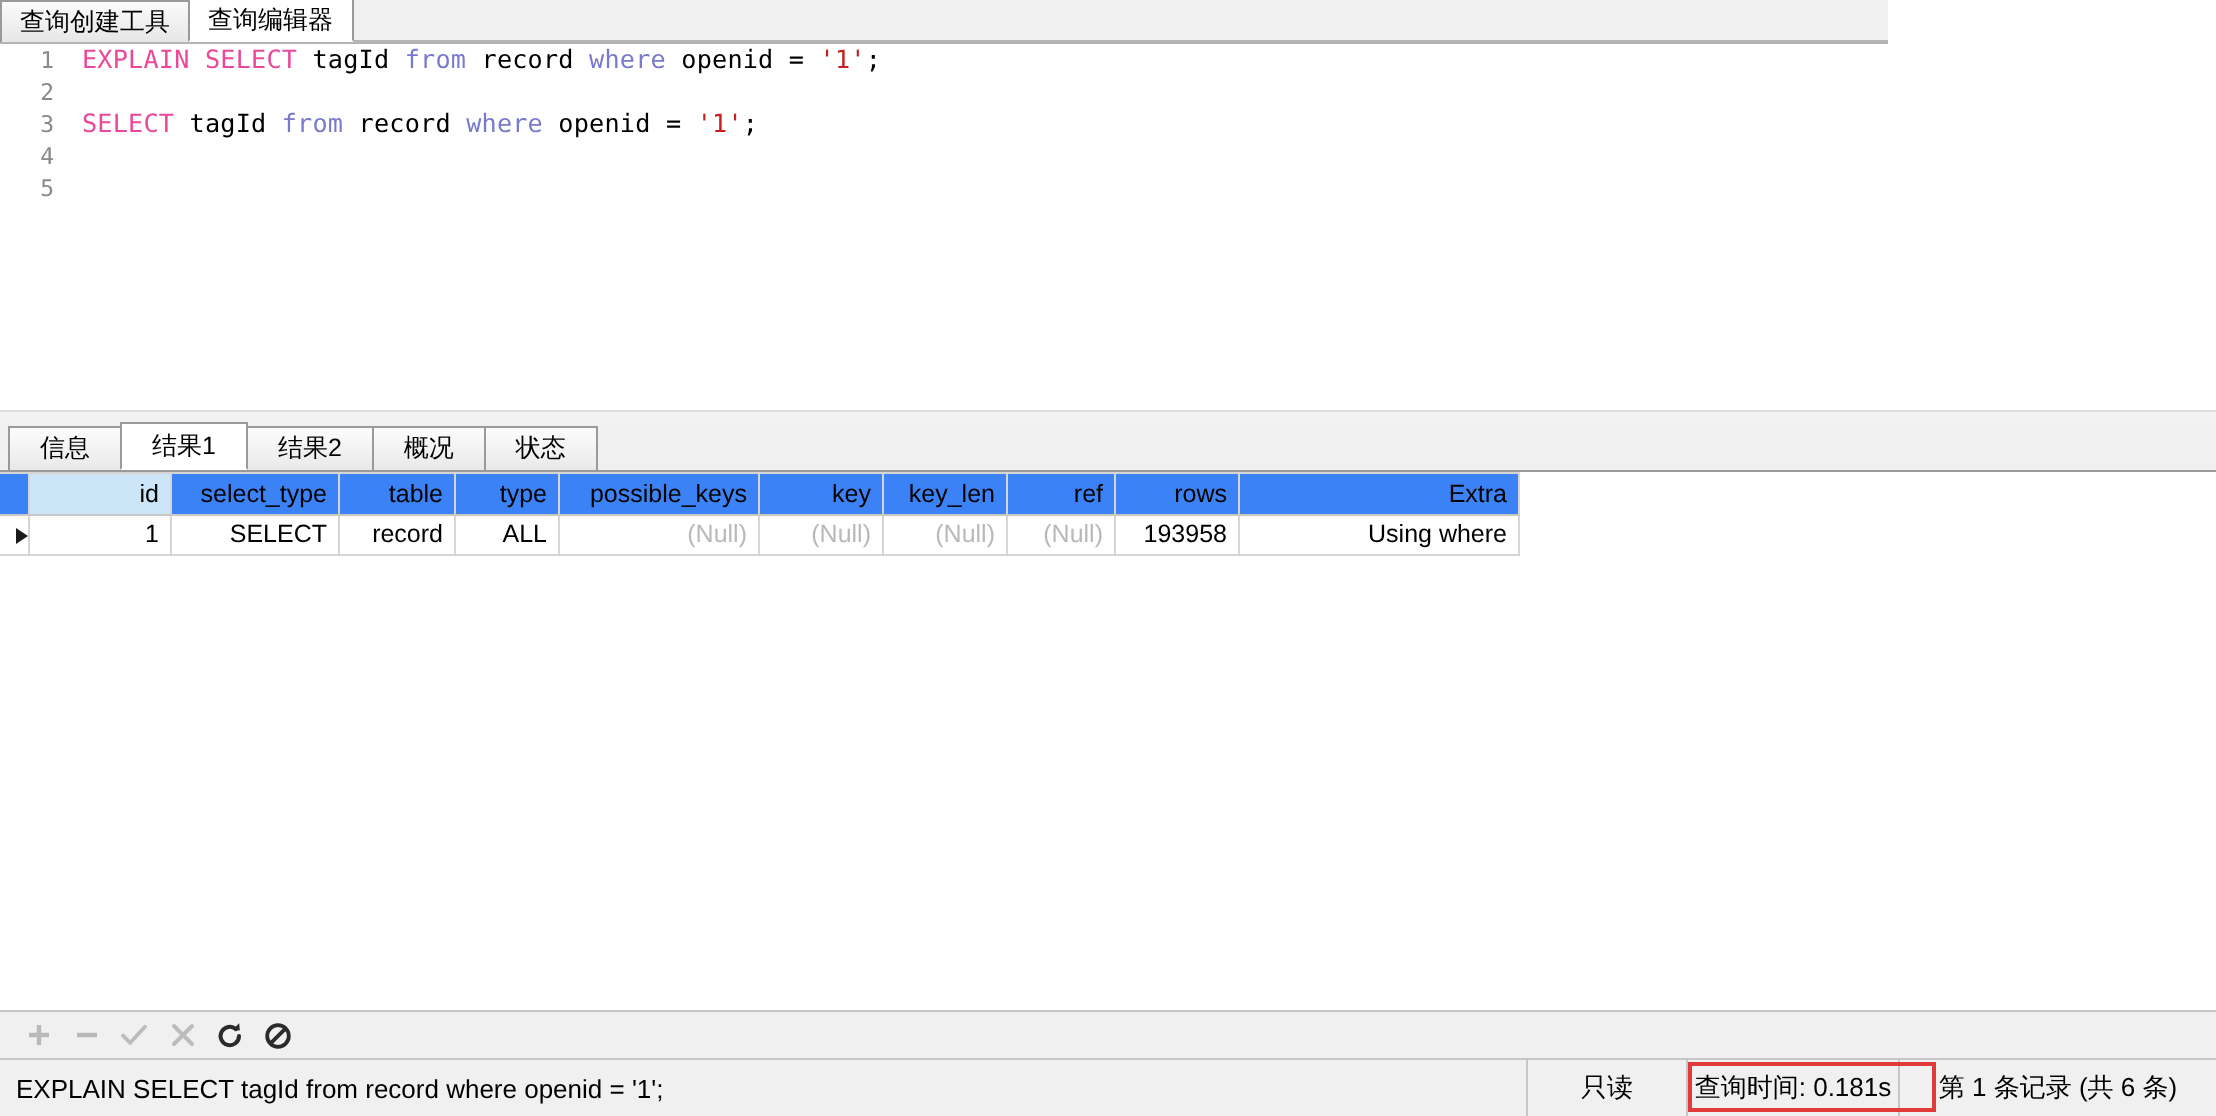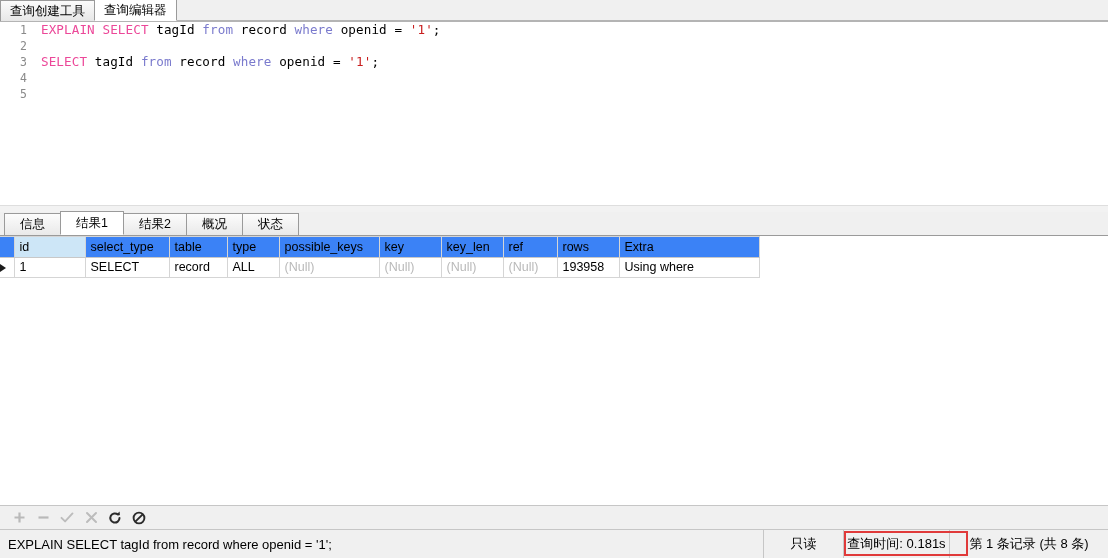--- a/index.html
+++ b/index.html
@@ -11,21 +11,21 @@
   }
   #app {
     position: relative;
     width: 1108px; height: 558px;
     background: #ffffff;
   }
 
   
   .top-tabbar {
     position: absolute; left: 0; top: 0;
-    width: 1108px; height: 22px;
+    width: 944px; height: 22px;
     background: #f0f0f0;
     border-bottom: 1px solid #b4b4b4;
     display: flex; align-items: flex-end;
   }
   .top-tab {
     height: 21px;
     padding: 0 9px;
     display: flex; align-items: center;
     font-size: 12.5px;
     color: #000;
@@ -137,21 +137,21 @@
   }
   table.grid {
     border-collapse: collapse;
     table-layout: fixed;
     font-size: 12.5px;
     color: #000;
   }
   table.grid th, table.grid td {
     border-right: 1px solid #d5d5d5;
     border-bottom: 1px solid #d5d5d5;
-    text-align: left;
+    text-align: right;
     font-weight: normal;
     padding: 0 5px;
     height: 19px;
     line-height: 19px;
     overflow: hidden;
     white-space: nowrap;
     margin-top: 13px;
   }
   table.grid thead th {
     background: #3b82f6;
@@ -371,16 +371,16 @@
     </div>
   </div>
 
   <div class="statusbar">
     <div class="sb-sql">EXPLAIN SELECT tagId from record where openid = '1';</div>
     <div class="sb-cell sb-readonly">只读</div>
     <div class="sb-cell sb-time">
       <span>查询时间: 0.181s</span>
       <span class="redbox"></span>
     </div>
-    <div class="sb-cell sb-rec">第 1 条记录 (共 8 条)</div>
+    <div class="sb-cell sb-rec">第 1 条记录 (共 6 条)</div>
   </div>
 
 </div>
 
 </body></html>

